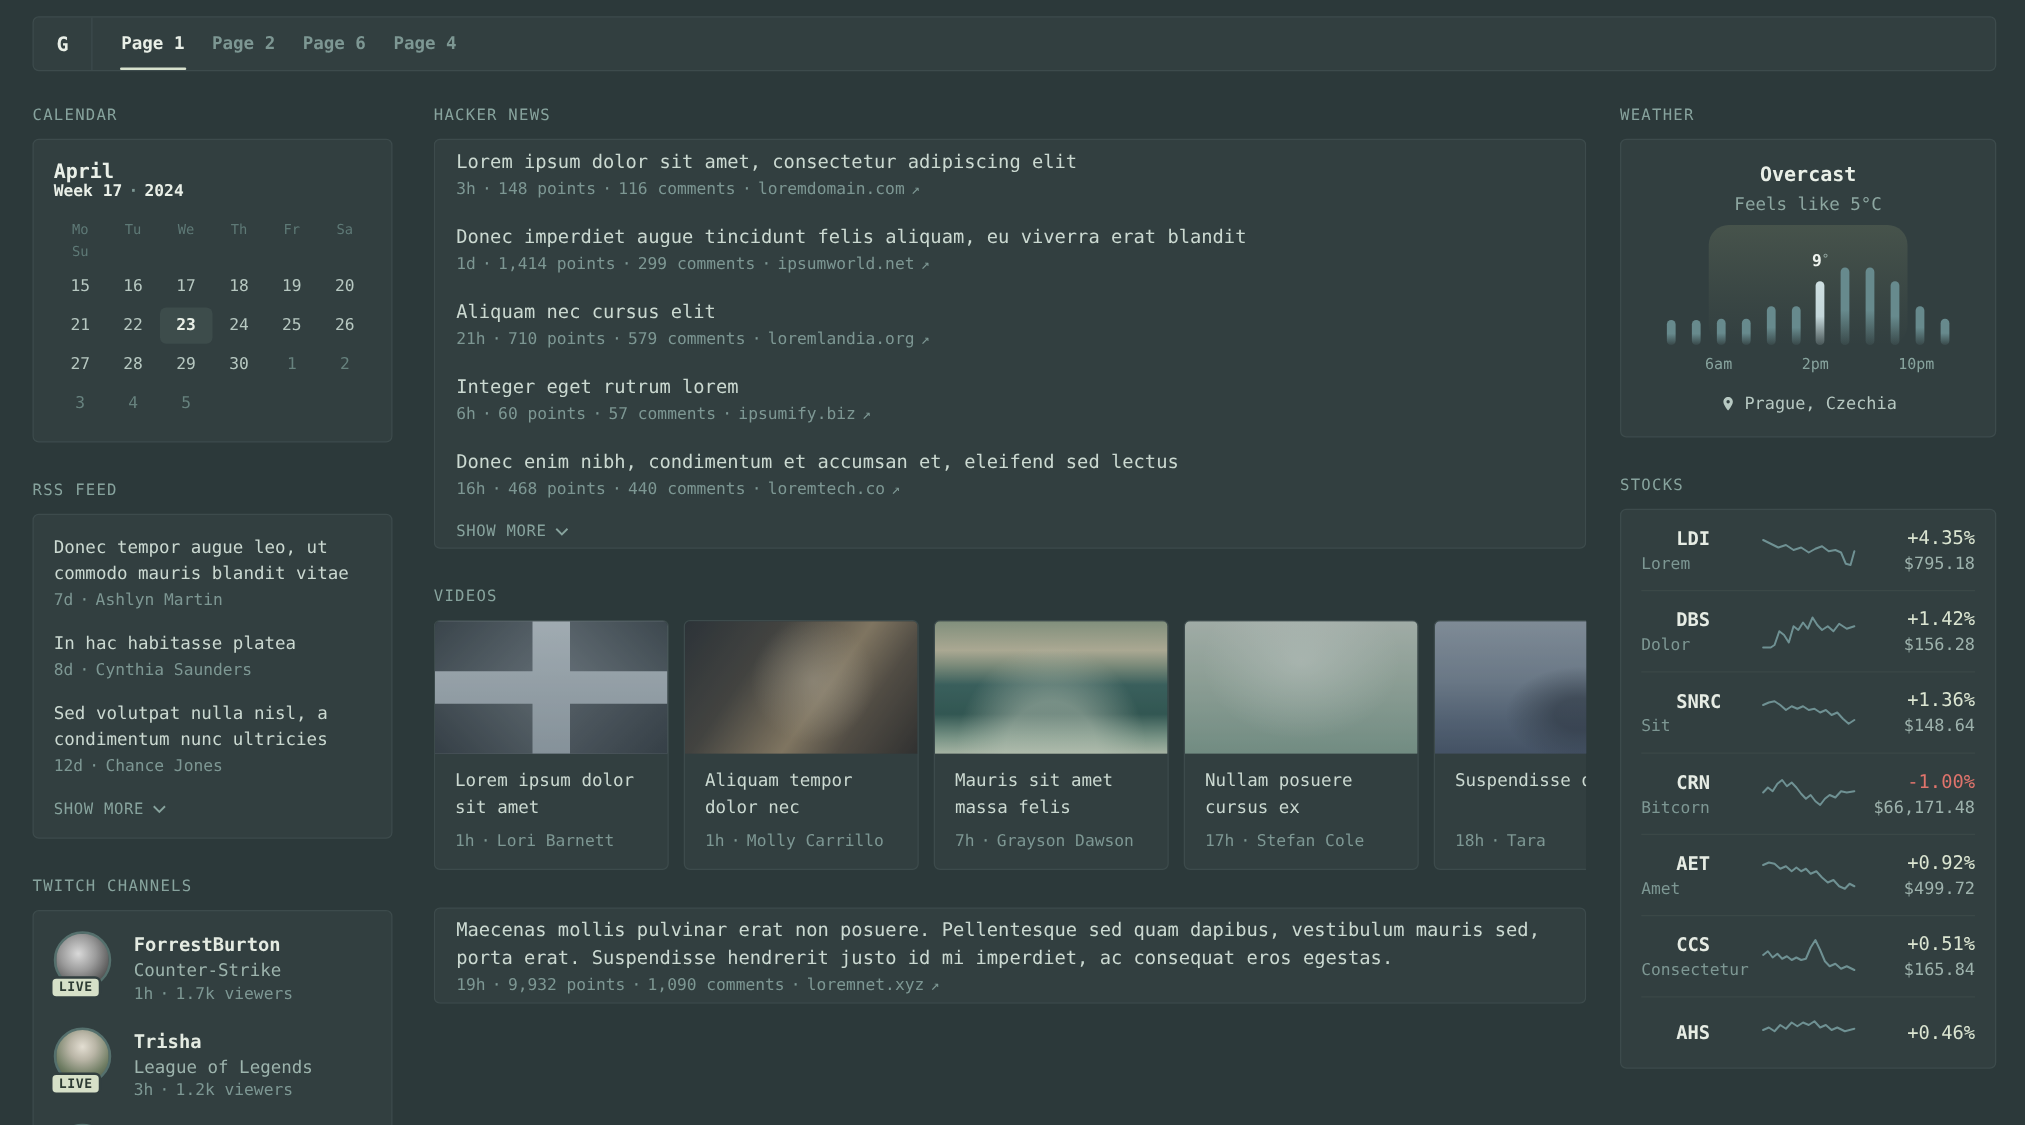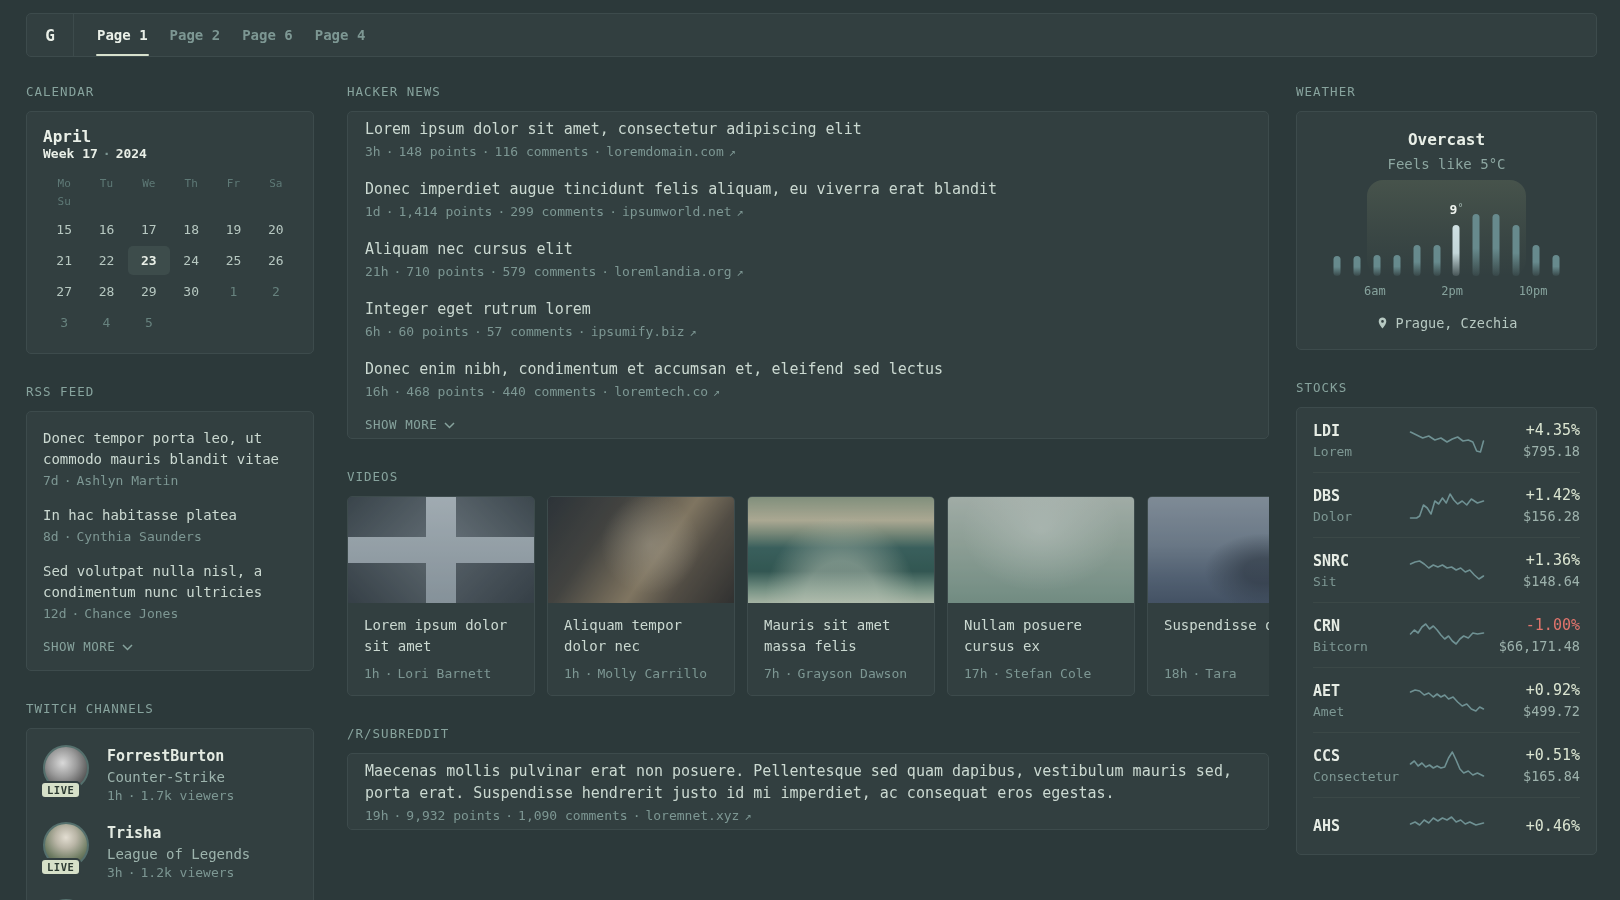--- a/index.html
+++ b/index.html
@@ -152,21 +152,21 @@
   }
   .w-ticks{display:flex; margin-top:8px;}
   .w-tick{flex:1; font-size:12px; color:var(--t-label);}
   .w-loc{margin-top:17px; display:flex; align-items:flex-start; justify-content:center; gap:7px; color:#b7c9c2; font-size:13.5px;}
 
   
   .stocks-card{padding:0 16px;}
   .stock-row{display:flex; align-items:center; justify-content:space-between; padding:13px 0; cursor:pointer;}
   .stock-row + .stock-row{border-top:1px solid #3b4847;}
   .stock-left{width:92px; flex:none;}
-  .stock-sym{font-size:15px; font-weight:700; color:#e6ece4; line-height:19px;}
+  .stock-sym{font-size:15px; font-weight:700; color:#e6ece4; line-height:19px;margin-left:28px;}
   .stock-name{font-size:13px; color:var(--t-muted); margin-top:3px;}
   .stock-spark{flex:none; color:var(--spark);}
   .stock-right{text-align:right; min-width:92px;}
   .stock-chg{font-size:15px; color:var(--t-pos); line-height:19px;}
   .stock-chg.neg{color:var(--t-neg);}
   .stock-price{font-size:13.5px; color:var(--t-price); margin-top:3px;}
 </style>
 </head>
 <body>
 
@@ -229,21 +229,21 @@
               <span class="cal-day dim">5</span>
             </div>
         </div>
       </div>
 
       <div class="section">
         <div class="sec-label">RSS FEED</div>
         <div class="card feed-card">
           <div id="rss-items">
               <article class="feed-item">
-                <div class="feed-title">Donec tempor porta leo, ut commodo mauris blandit vitae</div>
+                <div class="feed-title">Donec tempor augue leo, ut commodo mauris blandit vitae</div>
                 <div class="feed-meta"><span>7d</span><span class="dot">·</span><span>Ashlyn Martin</span></div>
               </article>
               <article class="feed-item">
                 <div class="feed-title">In hac habitasse platea</div>
                 <div class="feed-meta"><span>8d</span><span class="dot">·</span><span>Cynthia Saunders</span></div>
               </article>
               <article class="feed-item">
                 <div class="feed-title">Sed volutpat nulla nisl, a condimentum nunc ultricies</div>
                 <div class="feed-meta"><span>12d</span><span class="dot">·</span><span>Chance Jones</span></div>
               </article>
@@ -356,21 +356,20 @@
             </div>
             <div class="v-card">
               <div class="v-thumb th-fog"></div>
               <div class="v-title">Suspendisse diam</div>
               <div class="v-meta"><span>18h</span><span class="dot">·</span><span>Tara</span></div>
             </div>
           </div>
       </div>
 
       <div class="section">
-        <div class="sec-label">/R/SUBREDDIT</div>
         <div class="card posts-card">
           <div id="subreddit-items">
               <article class="post-item">
                 <div class="post-title">Maecenas mollis pulvinar erat non posuere. Pellentesque sed quam dapibus, vestibulum mauris sed, porta erat. Suspendisse hendrerit justo id mi imperdiet, ac consequat eros egestas.</div>
                 <div class="post-meta"><span>19h</span><span class="dot">·</span><span>9,932 points</span><span class="dot">·</span><span>1,090 comments</span><span class="dot">·</span><span class="domain">loremnet.xyz</span><span class="arrow">↗</span></div>
               </article>
             </div>
         </div>
       </div>
     </div>

